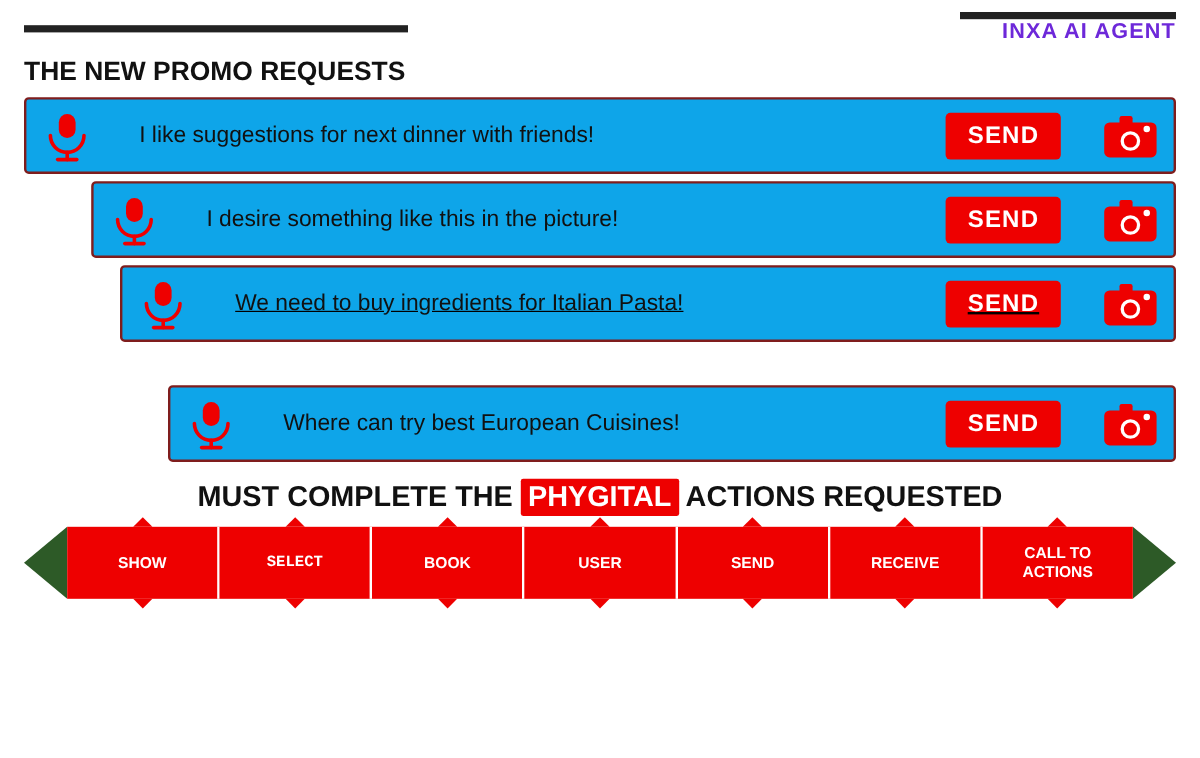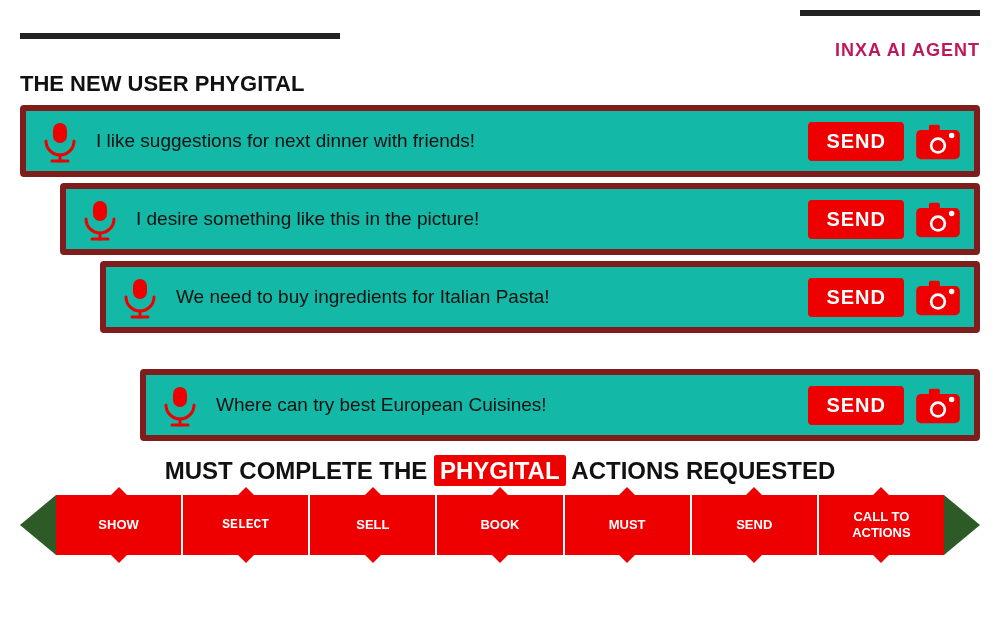--- a/index.html
+++ b/index.html
@@ -27,40 +27,40 @@
 
     .top-bar-line-right {
       width: 180px;
       height: 6px;
       background: #222;
     }
 
     .agent-title {
       font-size: 18px;
       font-weight: bold;
-      color: #be185d;
+      color: #6d28d9;
       letter-spacing: 1px;
-      margin-top: 24px;
     }
 
     .section-title {
       font-size: 22px;
       font-weight: 900;
       color: #111;
       padding: 10px 20px 8px 20px;
     }
 
     .request-row {
       display: flex;
       align-items: center;
-      border: 6px solid #7f1d1d;
+      border: 2px solid #7f1d1d;
       border-radius: 4px;
       padding: 8px 12px;
       margin-bottom: 6px;
-      background: #14b8a6;
+      background: #0ea5e9;
+      gap: 24px;
     }
 
     .row-wrapper {
       padding: 0 20px;
       margin-bottom: 4px;
     }
 
     .row-wrapper:nth-child(2) { padding-left: 20px; }
     .row-wrapper:nth-child(3) { padding-left: 60px; }
     .row-wrapper:nth-child(4) { padding-left: 100px; }
@@ -217,21 +217,21 @@
 <body>
 
 <div class="top-bar">
   <div class="top-bar-line"></div>
   <div class="top-right-area">
     <div class="top-bar-line-right"></div>
     <div class="agent-title">INXA AI AGENT</div>
   </div>
 </div>
 
-<div class="section-title">THE NEW USER PHYGITAL</div>
+<div class="section-title">THE NEW PROMO REQUESTS</div>
 
 <div class="row-wrapper" style="padding-left:20px; padding-right:20px;">
   <div class="request-row">
 
     <svg class="mic-icon" viewBox="0 0 44 44" fill="none" xmlns="http://www.w3.org/2000/svg">
       <rect x="15" y="4" width="14" height="20" rx="7" fill="#e00"></rect>
       <path d="M8 22c0 7.732 6.268 14 14 14s14-6.268 14-14" stroke="#e00" stroke-width="3" fill="none" stroke-linecap="round"></path>
       <line x1="22" y1="36" x2="22" y2="42" stroke="#e00" stroke-width="3" stroke-linecap="round"></line>
       <line x1="14" y1="42" x2="30" y2="42" stroke="#e00" stroke-width="3" stroke-linecap="round"></line>
     </svg>
@@ -241,41 +241,41 @@
     <svg class="camera-icon" viewBox="0 0 52 44" fill="none" xmlns="http://www.w3.org/2000/svg">
       <rect x="2" y="10" width="48" height="32" rx="5" fill="#e00"></rect>
       <circle cx="26" cy="27" r="9" fill="#fff"></circle>
       <circle cx="26" cy="27" r="6" fill="#e00"></circle>
       <rect x="16" y="4" width="12" height="8" rx="2" fill="#e00"></rect>
       <circle cx="41" cy="16" r="3" fill="#fff"></circle>
     </svg>
   </div>
 </div>
 
-<div class="row-wrapper" style="padding-left:60px; padding-right:20px;">
+<div class="row-wrapper" style="padding-left:60px; padding-right:20px;margin-left:16px;">
   <div class="request-row">
     <svg class="mic-icon" viewBox="0 0 44 44" fill="none" xmlns="http://www.w3.org/2000/svg">
       <rect x="15" y="4" width="14" height="20" rx="7" fill="#e00"></rect>
       <path d="M8 22c0 7.732 6.268 14 14 14s14-6.268 14-14" stroke="#e00" stroke-width="3" fill="none" stroke-linecap="round"></path>
       <line x1="22" y1="36" x2="22" y2="42" stroke="#e00" stroke-width="3" stroke-linecap="round"></line>
       <line x1="14" y1="42" x2="30" y2="42" stroke="#e00" stroke-width="3" stroke-linecap="round"></line>
     </svg>
     <span class="request-text">I desire something like this in the picture!</span>
     <div class="send-btn">SEND</div>
     <svg class="camera-icon" viewBox="0 0 52 44" fill="none" xmlns="http://www.w3.org/2000/svg">
       <rect x="2" y="10" width="48" height="32" rx="5" fill="#e00"></rect>
       <circle cx="26" cy="27" r="9" fill="#fff"></circle>
       <circle cx="26" cy="27" r="6" fill="#e00"></circle>
       <rect x="16" y="4" width="12" height="8" rx="2" fill="#e00"></rect>
       <circle cx="41" cy="16" r="3" fill="#fff"></circle>
     </svg>
   </div>
 </div>
 
-<div class="row-wrapper" style="padding-left:100px; padding-right:20px;">
+<div class="row-wrapper" style="padding-left:100px; padding-right:20px;text-decoration:underline;">
   <div class="request-row">
     <svg class="mic-icon" viewBox="0 0 44 44" fill="none" xmlns="http://www.w3.org/2000/svg">
       <rect x="15" y="4" width="14" height="20" rx="7" fill="#e00"></rect>
       <path d="M8 22c0 7.732 6.268 14 14 14s14-6.268 14-14" stroke="#e00" stroke-width="3" fill="none" stroke-linecap="round"></path>
       <line x1="22" y1="36" x2="22" y2="42" stroke="#e00" stroke-width="3" stroke-linecap="round"></line>
       <line x1="14" y1="42" x2="30" y2="42" stroke="#e00" stroke-width="3" stroke-linecap="round"></line>
     </svg>
     <span class="request-text">We need to buy ingredients for Italian Pasta!</span>
     <div class="send-btn">SEND</div>
     <svg class="camera-icon" viewBox="0 0 52 44" fill="none" xmlns="http://www.w3.org/2000/svg">
@@ -323,36 +323,36 @@
           <span class="action-item-label" style="white-space: pre-line;">SHOW</span>
           <div class="notch-bottom"></div>
         </div>
         <div class="action-item">
           <div class="notch-top"></div>
           <span class="action-item-label" style="white-space: pre-line; font-family: Liberation Mono, monospace;">SELECT</span>
           <div class="notch-bottom"></div>
         </div>
         <div class="action-item">
           <div class="notch-top"></div>
-          <span class="action-item-label" style="white-space: pre-line;">SELL</span>
-          <div class="notch-bottom"></div>
-        </div>
-        <div class="action-item">
-          <div class="notch-top"></div>
           <span class="action-item-label" style="white-space: pre-line;">BOOK</span>
           <div class="notch-bottom"></div>
         </div>
         <div class="action-item">
           <div class="notch-top"></div>
-          <span class="action-item-label" style="white-space: pre-line;">MUST</span>
+          <span class="action-item-label" style="white-space: pre-line;">USER</span>
           <div class="notch-bottom"></div>
         </div>
         <div class="action-item">
           <div class="notch-top"></div>
           <span class="action-item-label" style="white-space: pre-line;">SEND</span>
+          <div class="notch-bottom"></div>
+        </div>
+        <div class="action-item">
+          <div class="notch-top"></div>
+          <span class="action-item-label" style="white-space: pre-line;">RECEIVE</span>
           <div class="notch-bottom"></div>
         </div>
         <div class="action-item">
           <div class="notch-top"></div>
           <span class="action-item-label" style="white-space: pre-line;">CALL TO
 ACTIONS</span>
           <div class="notch-bottom"></div>
         </div>
       </div>
     <div class="arrow-right"></div>

